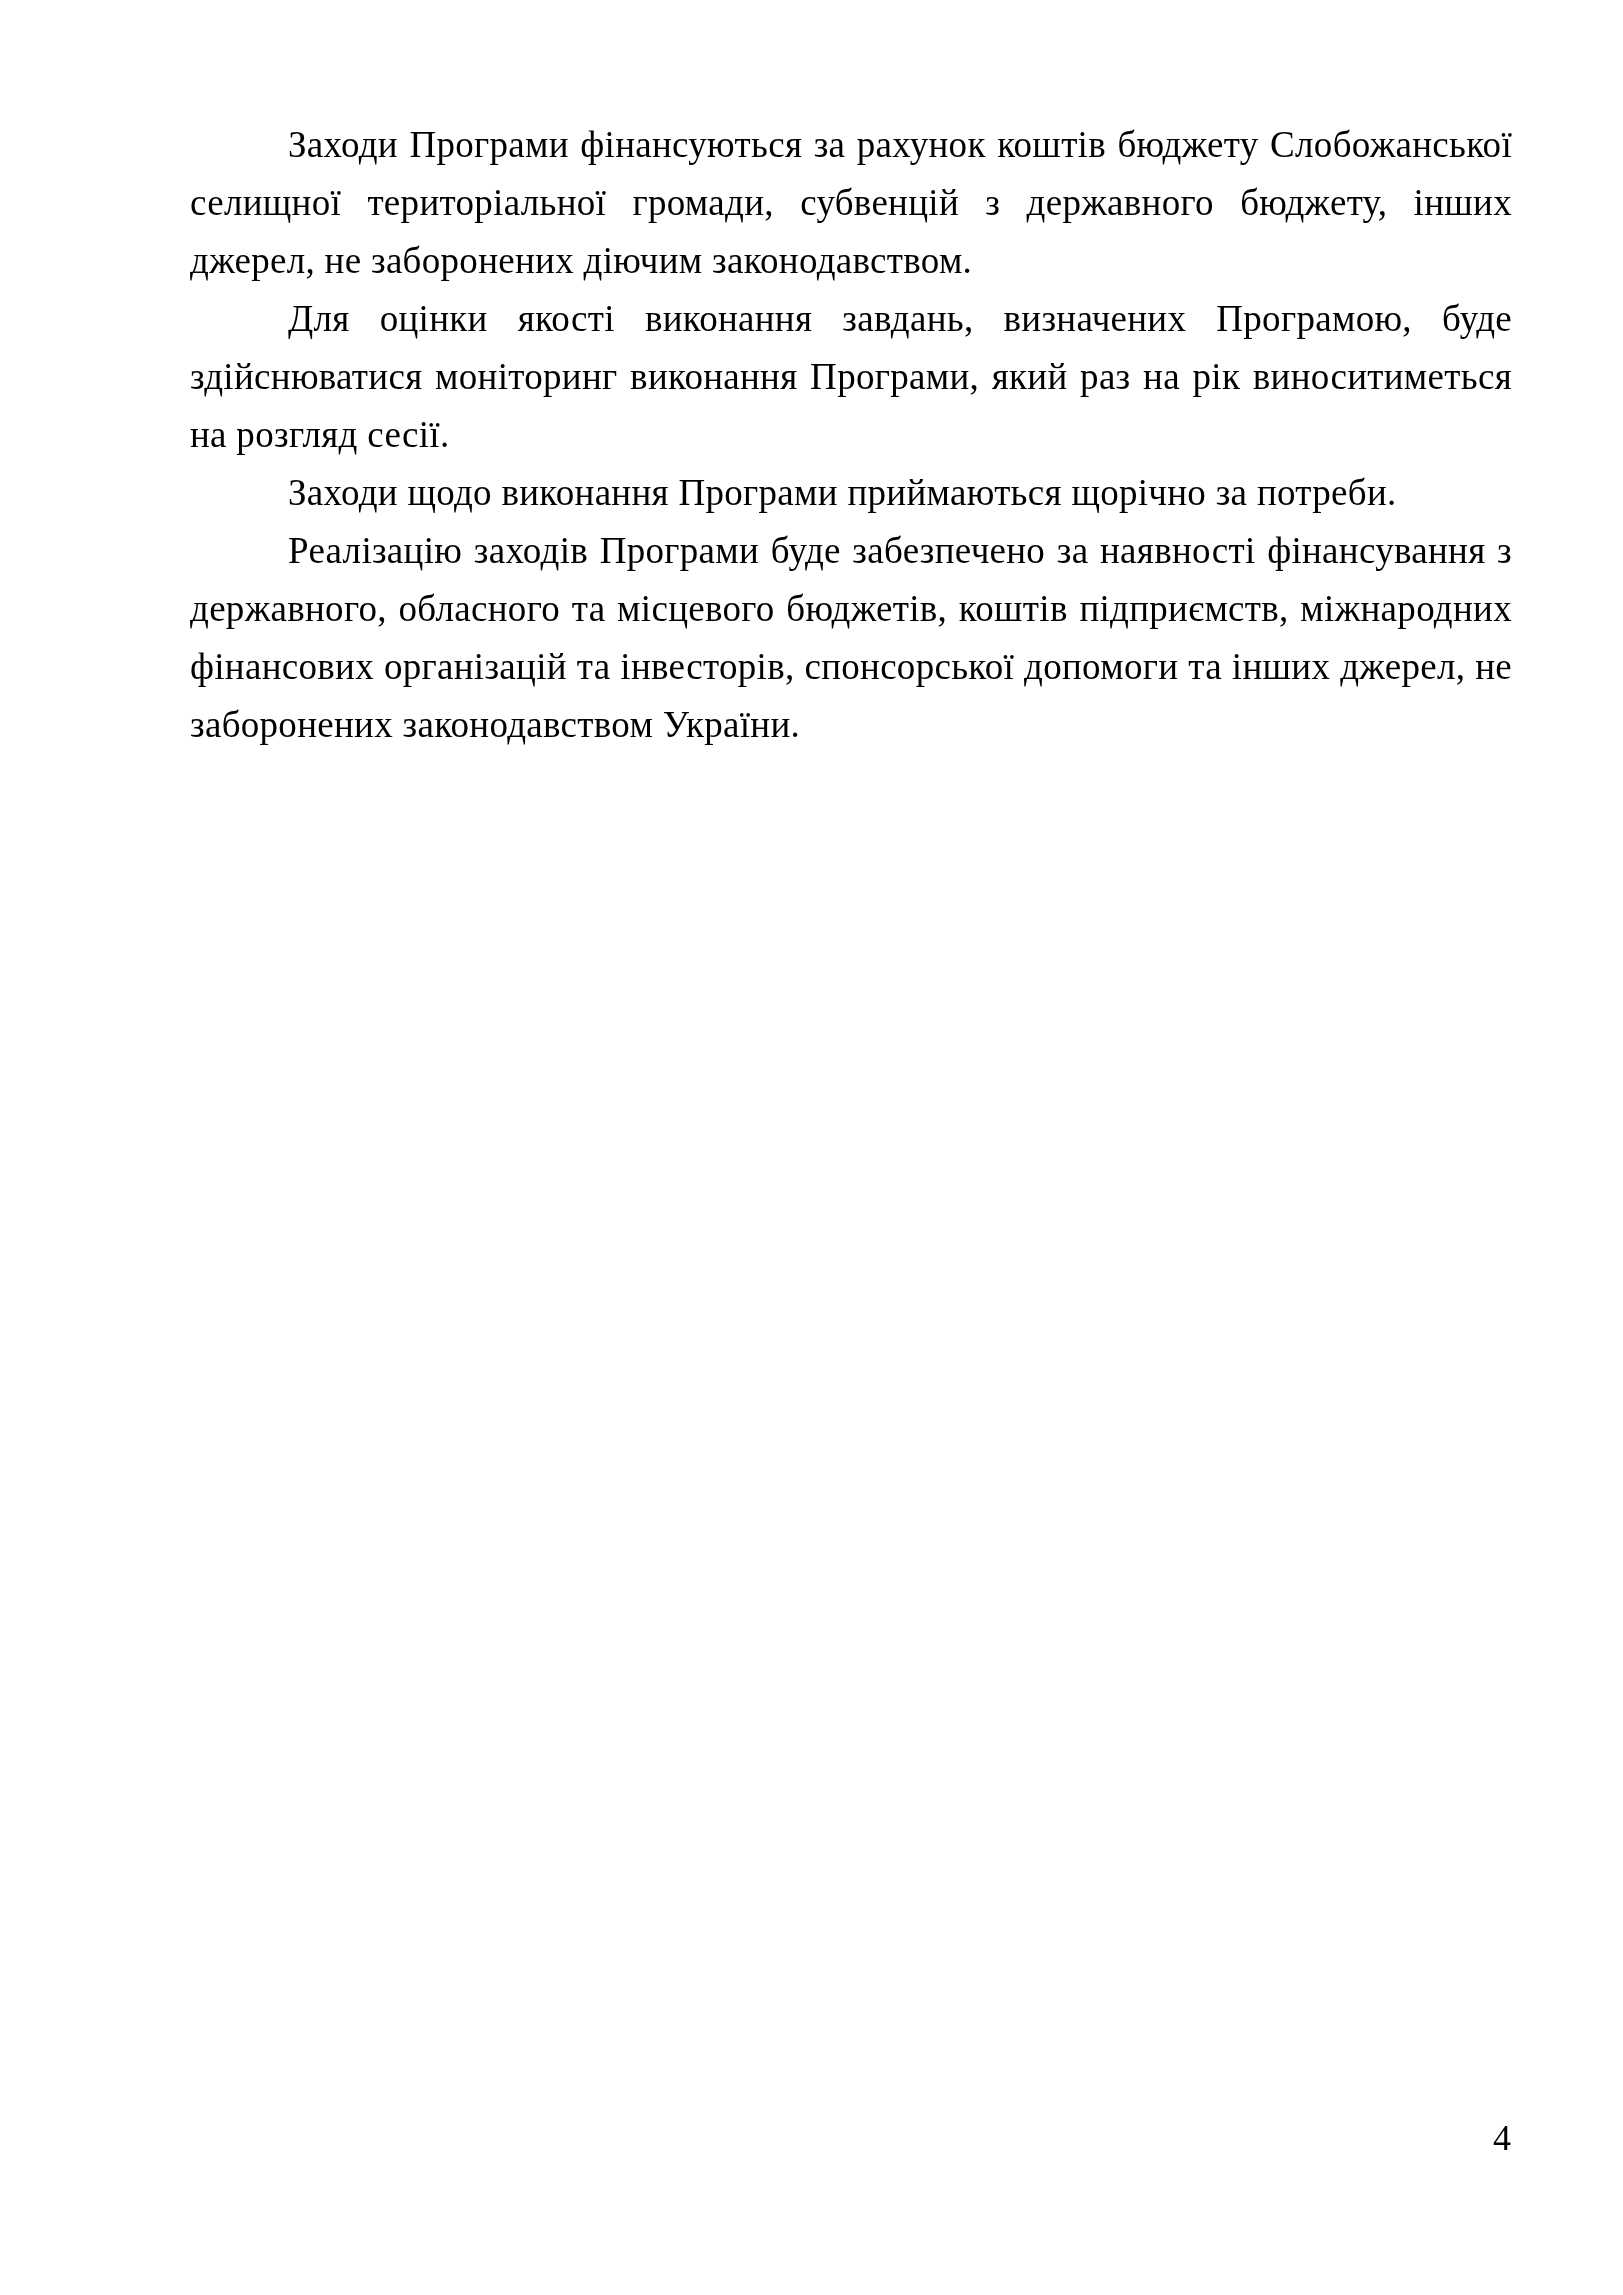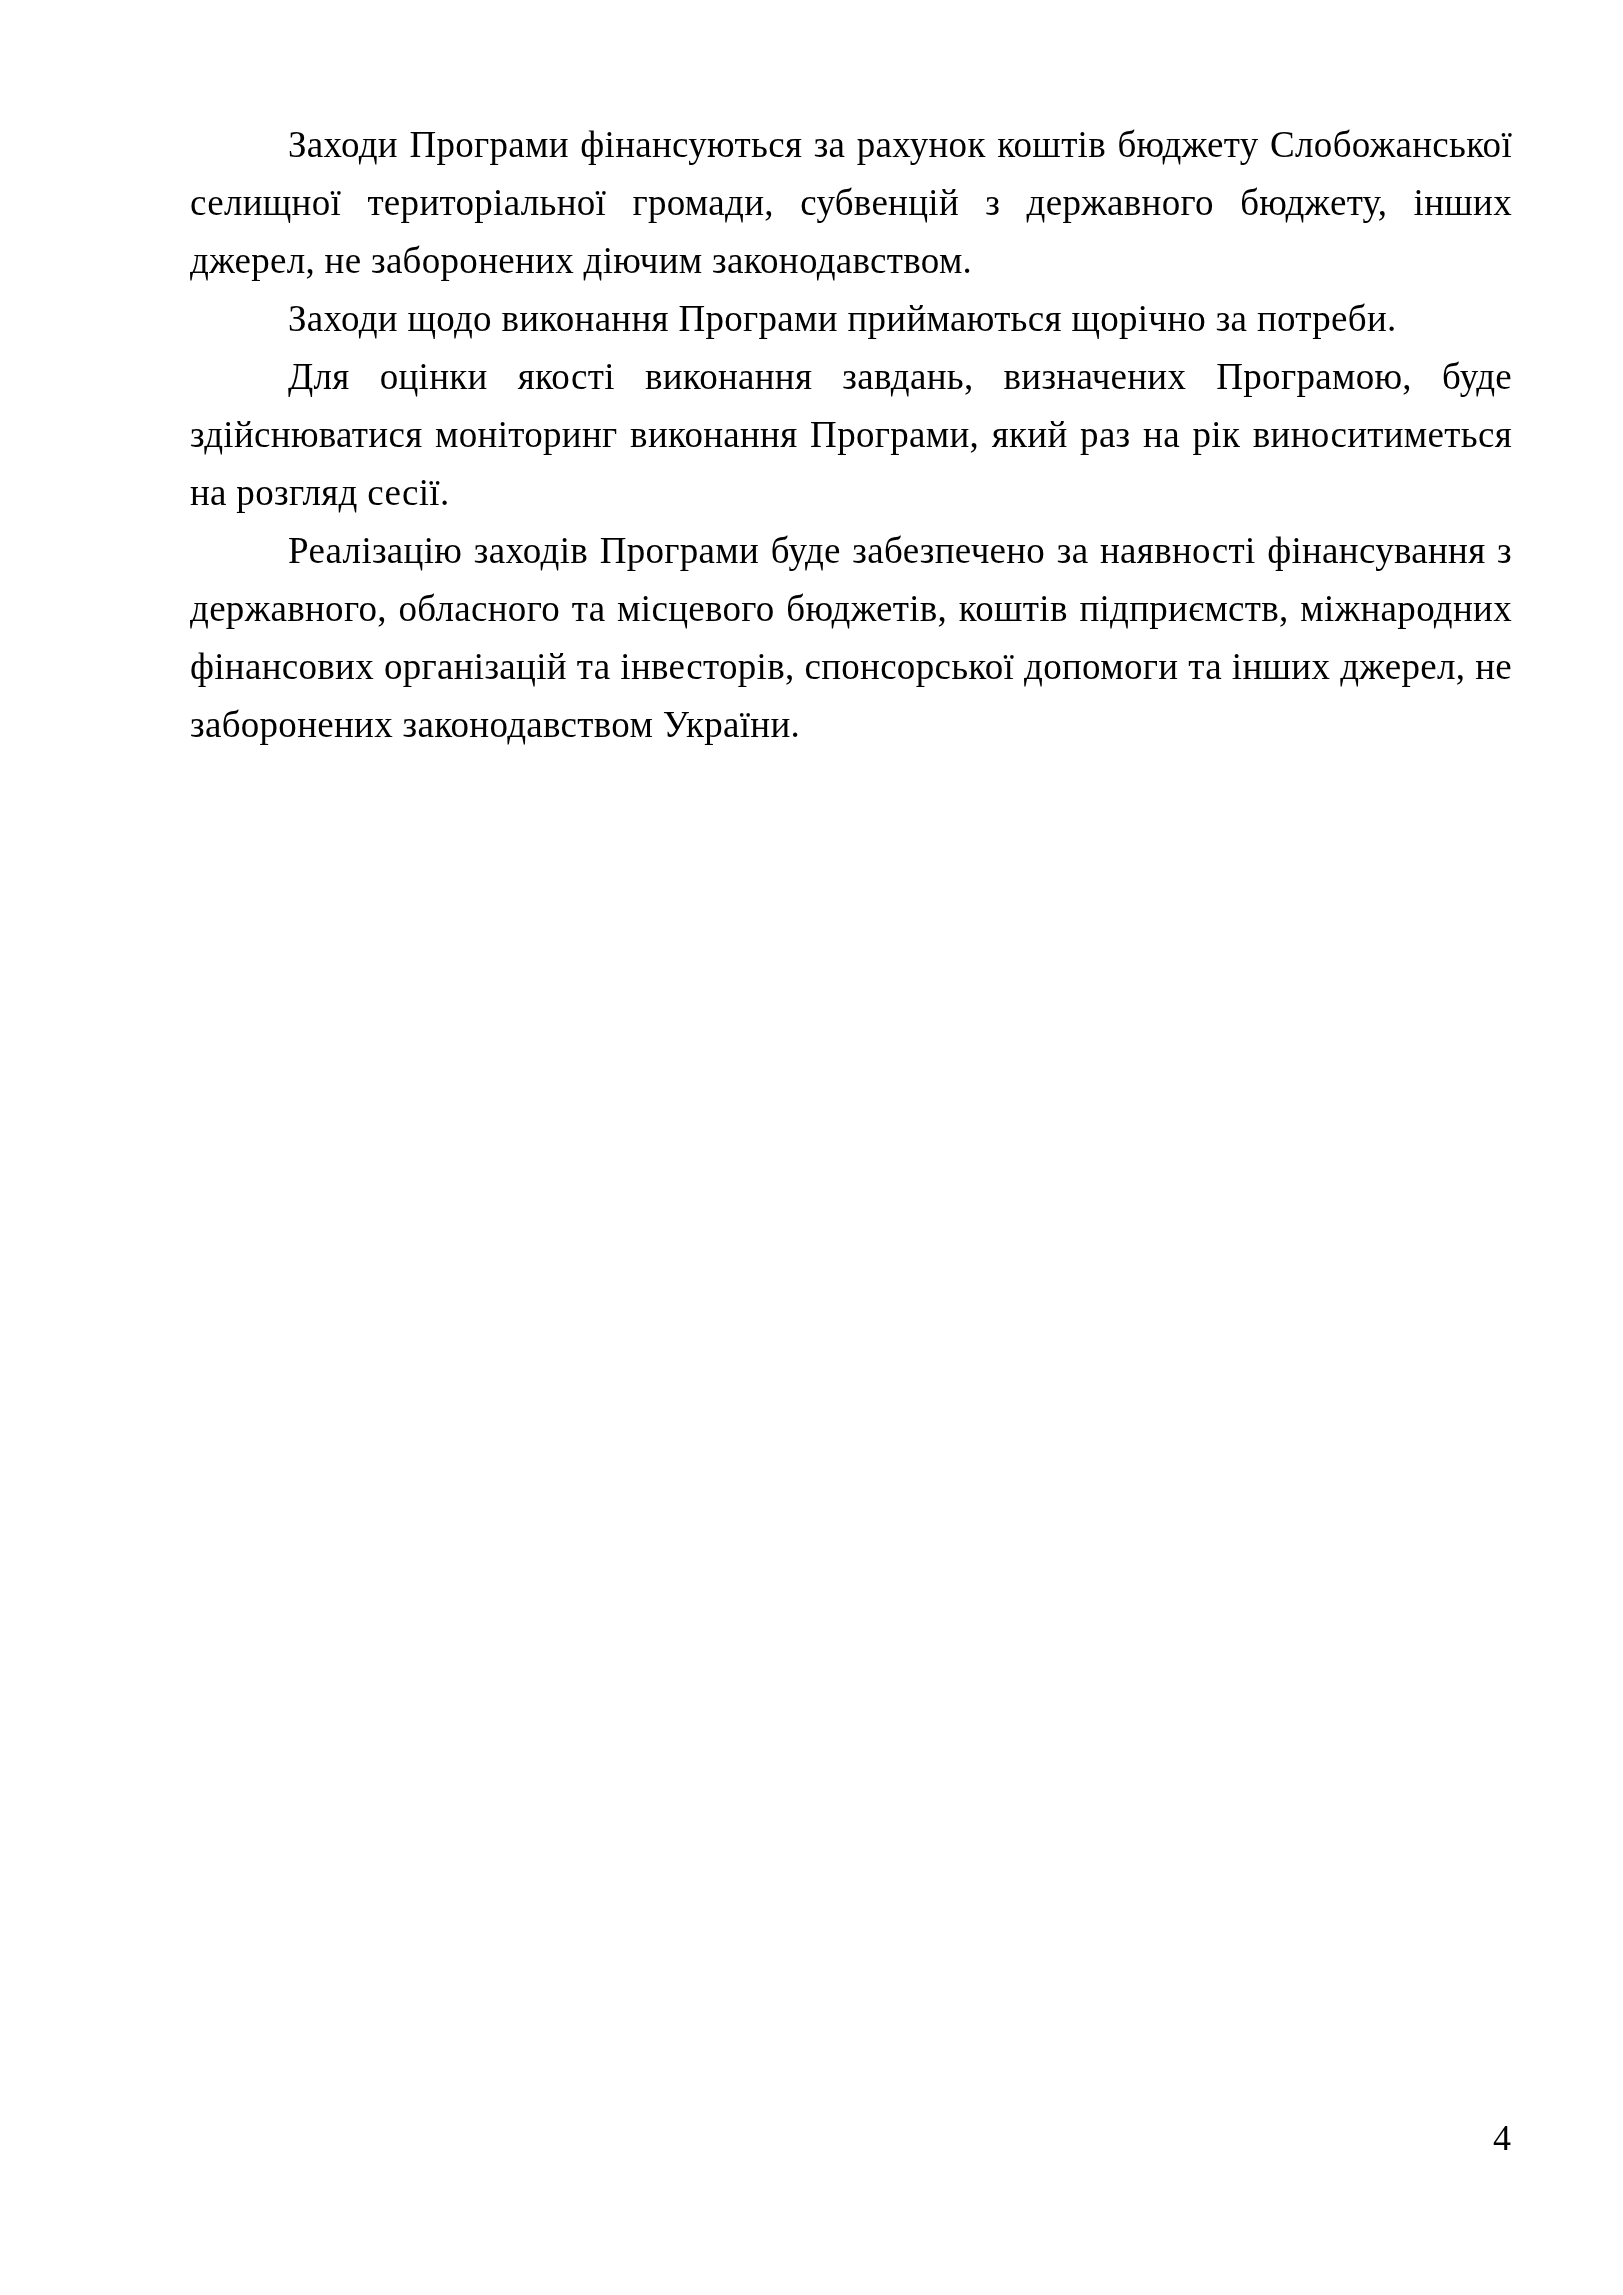--- a/index.html
+++ b/index.html
@@ -42,19 +42,19 @@
     line-height: 39px;
     text-align: right;
   }
 </style>
 </head>
 <body>
 
 <div class="page">
   <div class="content">
     <p>Заходи Програми фінансуються за рахунок коштів бюджету Слобожанської селищної територіальної громади, субвенцій з державного бюджету, інших джерел, не заборонених діючим законодавством.</p>
+    <p>Для оцінки якості виконання завдань, визначених Програмою, буде здійснюватися моніторинг виконання Програми, який раз на рік виноситиметься на розгляд сесії.</p>
     <p>Заходи щодо виконання Програми приймаються щорічно за потреби.</p>
-    <p>Для оцінки якості виконання завдань, визначених Програмою, буде здійснюватися моніторинг виконання Програми, який раз на рік виноситиметься на розгляд сесії.</p>
     <p>Реалізацію заходів Програми буде забезпечено за наявності фінансування з державного, обласного та місцевого бюджетів, коштів підприємств, міжнародних фінансових організацій та інвесторів, спонсорської допомоги та інших джерел, не заборонених законодавством України.</p>
   </div>
   <div class="page-number">4</div>
 </div>
 
 
 </body></html>

